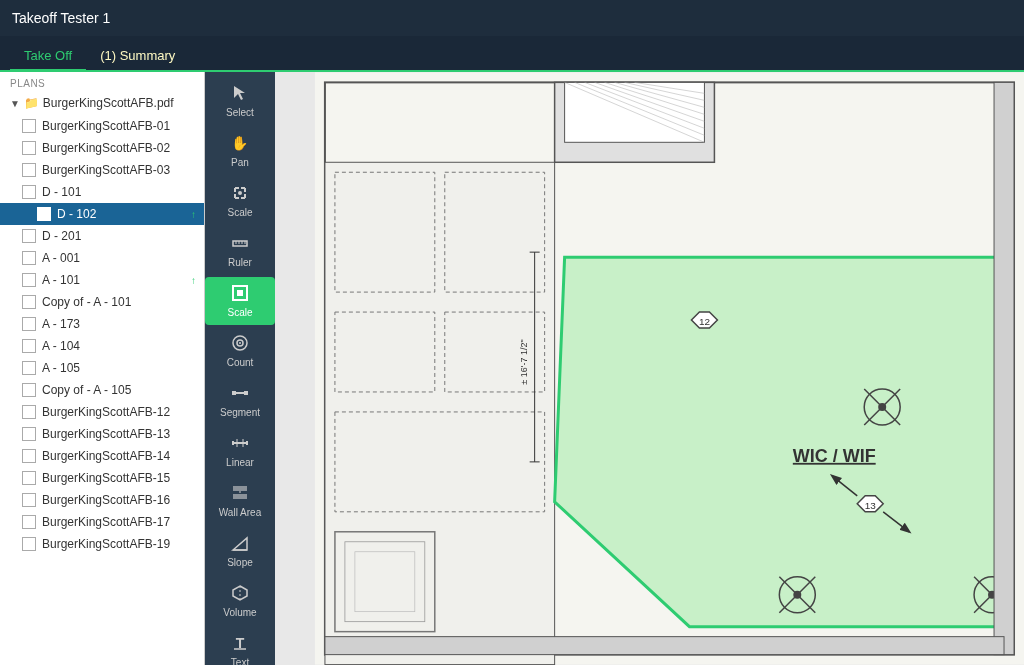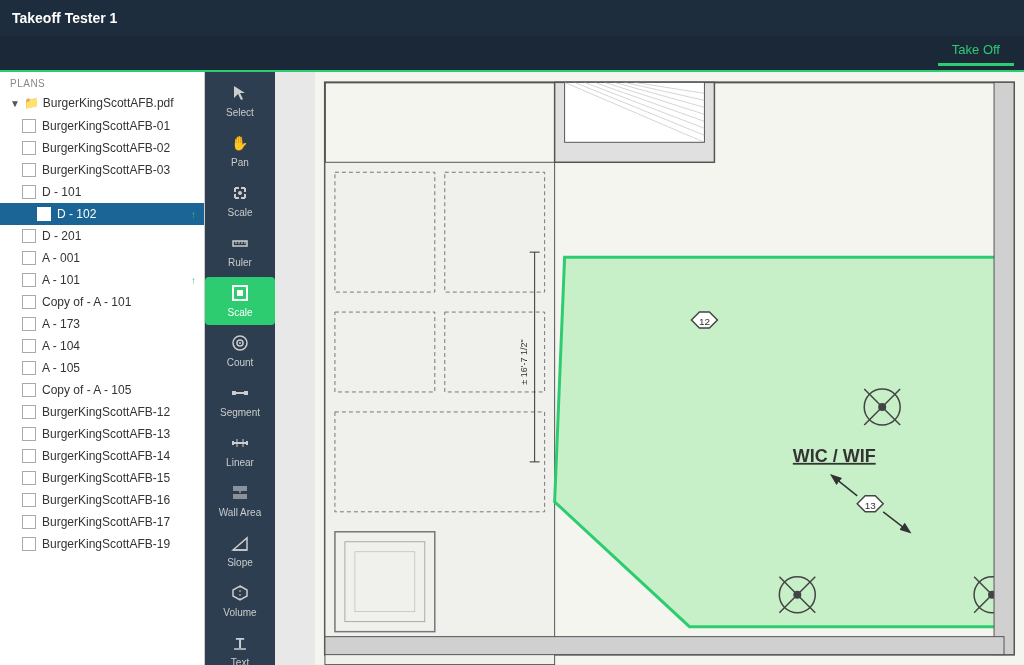--- a/index.html
+++ b/index.html
@@ -7,33 +7,32 @@
 
     
     #topbar {
       background: #1e2d3d;
       color: white;
       height: 36px;
       display: flex;
       align-items: center;
       padding: 0 12px;
       font-size: 14px;
-      font-weight: bold;
+      font-weight: normal;
       text-align: right;
     }
 
     
     #tabbar {
       background: #1a2838;
       display: flex;
       align-items: flex-end;
       height: 36px;
       padding: 0 10px;
       border-bottom: 2px solid #2ecc71;
-      flex-direction: column;
     }
     .tab {
       padding: 6px 14px;
       font-size: 13px;
       cursor: pointer;
       color: #fef9c3;
       border-bottom: 3px solid transparent;
       margin-bottom: -2px;
     }
     .tab.active {

